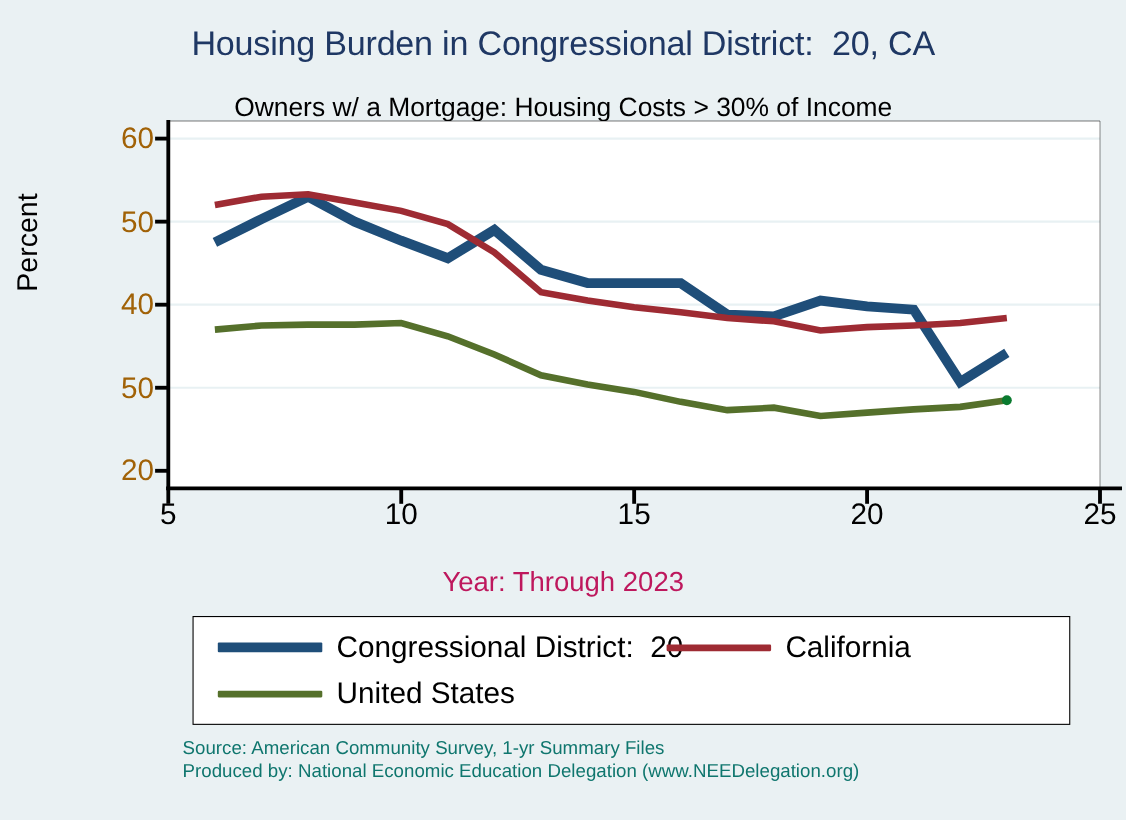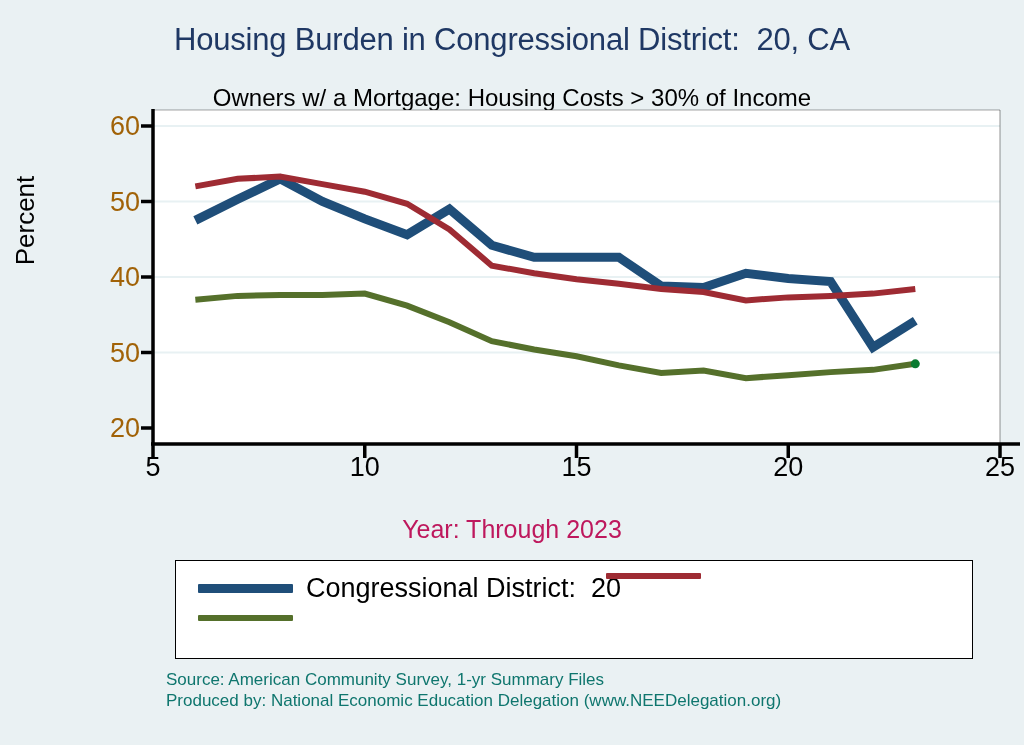--- a/index.html
+++ b/index.html
@@ -170,23 +170,25 @@
     </svg>
 
   <div class="legend-box">
     <div id="legend-layer">
         <div class="legend-row" style="left: 22px; top: 12px;">
           <span class="legend-swatch" style="width: 95px; height: 9px; background: rgb(31, 78, 121);"></span>
           <span class="legend-text">Congressional District:  20</span>
         </div>
         <div class="legend-row" style="left: 430px; top: 12px;">
           <span class="legend-swatch" style="width: 95px; height: 6px; background: rgb(158, 43, 51);"></span>
+          <span class="legend-text">California</span>
         </div>
         <div class="legend-row" style="left: 22px; top: 54px;">
           <span class="legend-swatch" style="width: 95px; height: 6px; background: rgb(85, 112, 43);"></span>
+          <span class="legend-text">United States</span>
         </div>
       </div>
   </div>
 
   <div class="footer"><span>Source: American Community Survey, 1-yr Summary Files</span>
 <span>Produced by: National Economic Education Delegation (www.NEEDelegation.org)</span></div>
 
 </div>
 
 </body></html>

